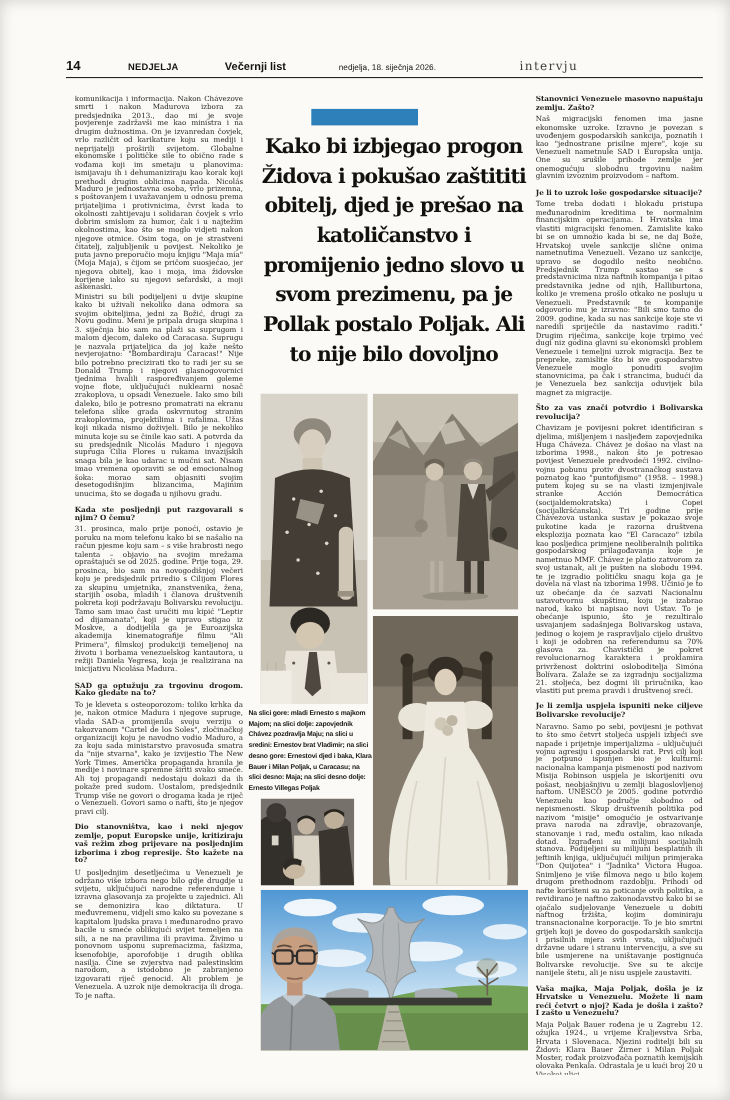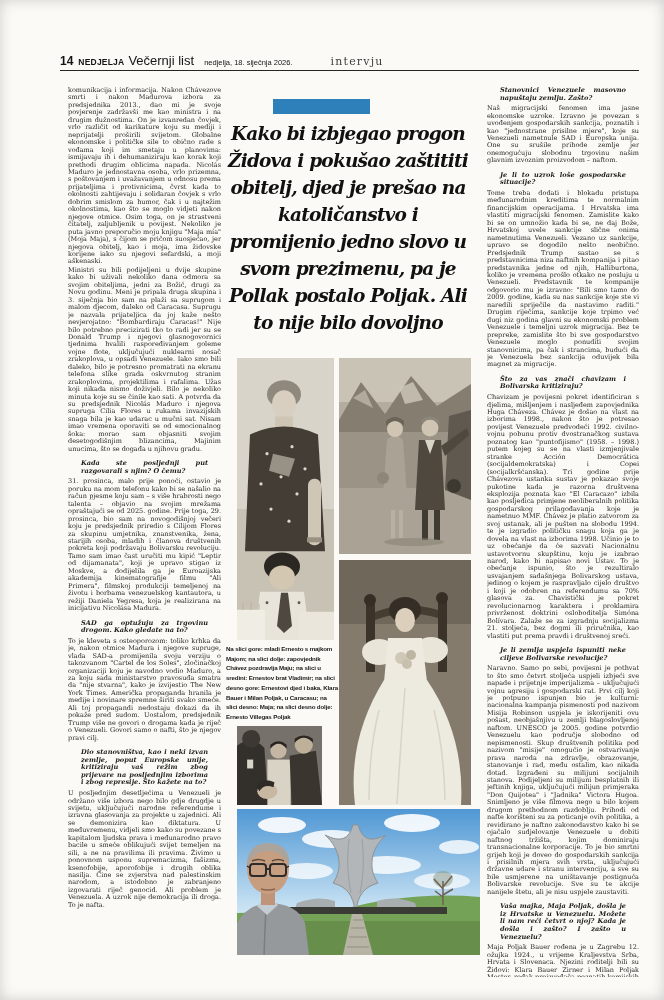--- a/index.html
+++ b/index.html
@@ -1,36 +1,36 @@
 <!DOCTYPE html>
 <html><head>
 <meta charset="utf-8">
 <style>
   html,body{margin:0;padding:0;background:#e7e6e3;}
   .page{position:relative;width:664px;height:1000px;background:#fbfaf7;margin:0 auto;
         box-shadow:inset 0 0 14px rgba(0,0,0,.18);overflow:hidden;
         font-family:"DejaVu Serif",serif;color:#211f1c;}
   
   .hdr{position:absolute;left:60px;top:53px;width:580px;display:flex;align-items:baseline;
-       font-family:"Liberation Sans",sans-serif;color:#151413;white-space:nowrap;}
+       font-family:"Liberation Sans",sans-serif;color:#151413;white-space:nowrap;gap:38px;}
   .hdr .pno{font-weight:800;font-size:12px;margin-right:5px;}
   .hdr .sec{font-weight:800;font-size:8.5px;margin-right:4px;letter-spacing:.2px;text-align:right;}
-  .hdr .mast{font-weight:400;font-size:13px;margin-right:10px;}
+  .hdr .mast{font-weight:700;font-size:10px;margin-right:10px;}
   .hdr .date{font-weight:400;font-size:7.5px;margin-right:14px;}
   .hdr .rubric{font-family:"DejaVu Serif",serif;font-weight:400;font-size:11px;color:#3f3e3c;letter-spacing:1.2px;padding-left:24px;}
   .hdr-rule{position:absolute;left:60px;top:70px;width:579px;border-top:1.4px solid #26251f;}
   
   .col{position:absolute;top:87px;font-size:6.5px;line-height:7.45px;text-align:justify;overflow:hidden;}
   .col-left{left:68px;width:153px;height:878px;}
   .col-right{left:487px;width:152px;height:890px;}
   .col p{margin:0;}
   .col p.a{margin:0 0 1px;}
-  .col p.q{font-weight:700;font-style:italic;font-size:6.6px;line-height:7.6px;margin:7px 13px 3px;}
-  
-  .middle{position:absolute;left:227px;top:87px;width:242px;font-style:italic;}
+  .col p.q{font-weight:700;font-size:6.6px;line-height:7.6px;margin:7px 0 3px;}
+  
+  .middle{position:absolute;left:237px;top:87px;width:242px;}
   .kicker{width:97px;height:15px;background:#2e80ba;margin:12px 0 6px 46px;}
   .headline{font-weight:700;font-size:18.5px;line-height:27px;letter-spacing:-.8px;
             text-align:center;color:#121110;margin:0;}
   
   .photo{position:absolute;overflow:hidden;background:#cfc9bd;}
   .photo svg{width:100%;height:100%;display:block;}
   .ph-a{left:237px;top:358px;width:97px;height:282px;}
   .ph-b{left:339px;top:358px;width:132px;height:196px;}
   .ph-c{left:339px;top:560px;width:132px;height:245px;}
   .ph-d{left:237px;top:726px;width:85px;height:79px;}
@@ -53,21 +53,21 @@
   </div>
   <div class="hdr-rule"></div>
 
   <div class="col col-left">
     <p class="a">komunikacija i informacija. Nakon Chávezove smrti i nakon Madurova izbora za predsjednika 2013., dao mi je svoje povjerenje zadržavši me kao ministra i na drugim dužnostima. On je izvanredan čovjek, vrlo različit od karikature koju su mediji i neprijatelji proširili svijetom. Globalne ekonomske i političke sile to obično rade s vođama koji im smetaju u planovima: ismijavaju ih i dehumaniziraju kao korak koji prethodi drugim oblicima napada. Nicolás Maduro je jednostavna osoba, vrlo prizemna, s poštovanjem i uvažavanjem u odnosu prema prijateljima i protivnicima, čvrst kada to okolnosti zahtijevaju i solidaran čovjek s vrlo dobrim smislom za humor, čak i u najtežim okolnostima, kao što se moglo vidjeti nakon njegove otmice. Osim toga, on je strastveni čitatelj, zaljubljenik u povijest. Nekoliko je puta javno preporučio moju knjigu "Maja mía" (Moja Maja), s čijom se pričom suosjećao, jer njegova obitelj, kao i moja, ima židovske korijene iako su njegovi sefardski, a moji aškenaski.</p>
     <p class="a">Ministri su bili podijeljeni u dvije skupine kako bi uživali nekoliko dana odmora sa svojim obiteljima, jedni za Božić, drugi za Novu godinu. Meni je pripala druga skupina i 3. siječnja bio sam na plaži sa suprugom i malom djecom, daleko od Caracasa. Suprugu je nazvala prijateljica da joj kaže nešto nevjerojatno: "Bombardiraju Caracas!" Nije bilo potrebno precizirati tko to radi jer su se Donald Trump i njegovi glasnogovornici tjednima hvalili raspoređivanjem goleme vojne flote, uključujući nuklearni nosač zrakoplova, u opsadi Venezuele. Iako smo bili daleko, bilo je potresno promatrati na ekranu telefona slike grada oskvrnutog stranim zrakoplovima, projektilima i rafalima. Užas koji nikada nismo doživjeli. Bilo je nekoliko minuta koje su se činile kao sati. A potvrda da su predsjednik Nicolás Maduro i njegova supruga Cilia Flores u rukama invazijskih snaga bila je kao udarac u mučni sat. Nisam imao vremena oporaviti se od emocionalnog šoka: morao sam objasniti svojim desetogodišnjim blizancima, Majinim unucima, što se događa u njihovu gradu.</p>
     <p class="q">Kada ste posljednji put razgovarali s njim? O čemu?</p>
     <p class="a">31. prosinca, malo prije ponoći, ostavio je poruku na mom telefonu kako bi se našalio na račun pjesme koju sam – s više hrabrosti nego talenta – objavio na svojim mrežama opraštajući se od 2025. godine. Prije toga, 29. prosinca, bio sam na novogodišnjoj večeri koju je predsjednik priredio s Cilijom Flores za skupinu umjetnika, znanstvenika, žena, starijih osoba, mladih i članova društvenih pokreta koji podržavaju Bolivarsku revoluciju. Tamo sam imao čast uručiti mu kipić "Leptir od dijamanata", koji je upravo stigao iz Moskve, a dodijelila ga je Euroazijska akademija kinematografije filmu "Ali Primera", filmskoj produkciji temeljenoj na životu i borbama venezuelskog kantautora, u režiji Daniela Yegresa, koja je realizirana na inicijativu Nicolása Madura.</p>
     <p class="q">SAD ga optužuju za trgovinu drogom. Kako gledate na to?</p>
     <p class="a">To je kleveta s osteoporozom: toliko krhka da je, nakon otmice Madura i njegove supruge, vlada SAD-a promijenila svoju verziju o takozvanom "Cartel de los Soles", zločinačkoj organizaciji koju je navodno vodio Maduro, a za koju sada ministarstvo pravosuđa smatra da "nije stvarna", kako je izvijestio The New York Times. Američka propaganda hranila je medije i novinare spremne širiti svako smeće. Ali toj propagandi nedostaju dokazi da ih pokaže pred sudom. Uostalom, predsjednik Trump više ne govori o drogama kada je riječ o Venezueli. Govori samo o nafti, što je njegov pravi cilj.</p>
-    <p class="q">Dio stanovništva, kao i neki izvan zemlje, poput Europske unije, kritiziraju vaš režim zbog prijevare na posljednjim izborima i zbog represije. Što kažete na to?</p>
+    <p class="q">Dio stanovništva, kao i neki njegov zemlje, poput Europske unije, kritiziraju vaš režim zbog prijevare na posljednjim izborima i zbog represije. Što kažete na to?</p>
     <p class="a">U posljednjim desetljećima u Venezueli je održano više izbora nego bilo gdje drugdje u svijetu, uključujući narodne referendume i izravna glasovanja za projekte u zajednici. Ali se demonizira kao diktatura. U međuvremenu, vidjeli smo kako su povezane s kapitalom ljudska prava i međunarodno pravo bacile u smeće oblikujući svijet temeljen na sili, a ne na pravilima ili pravima. Živimo u ponovnom usponu supremacizma, fašizma, ksenofobije, aporofobije i drugih oblika nasilja. Čine se zvjerstva nad palestinskim narodom, a istodobno je zabranjeno izgovarati riječ genocid. Ali problem je Venezuela. A uzrok nije demokracija ili droga. To je nafta.</p>
   </div>
 
   <div class="middle">
     <div class="kicker"></div>
     <h1 class="headline">Kako bi izbjegao progon Židova i pokušao zaštititi obitelj, djed je prešao na katoličanstvo i promijenio jedno slovo u svom prezimenu, pa je Pollak postalo Poljak. Ali to nije bilo dovoljno</h1>
   </div>
 
   <div class="photo ph-a">
     <svg viewBox="0 0 97 280" preserveAspectRatio="none">
@@ -211,21 +211,21 @@
       <path d="M15 52 Q21 49 28 52 M35 52 Q41 49 47 52" stroke="#5a4a3c" stroke-width="1.5" fill="none"></path>
       <path d="M24 80 Q31 82 38 80" stroke="#8a6450" stroke-width="1.5" fill="none"></path>
     </svg>
   </div>
 
   <div class="col col-right">
     <p class="q" style="margin-top:0">Stanovnici Venezuele masovno napuštaju zemlju. Zašto?</p>
     <p class="a">Naš migracijski fenomen ima jasne ekonomske uzroke. Izravno je povezan s uvođenjem gospodarskih sankcija, poznatih i kao "jednostrane prisilne mjere", koje su Venezueli nametnule SAD i Europska unija. One su srušile prihode zemlje jer onemogućuju slobodnu trgovinu našim glavnim izvoznim proizvodom – naftom.</p>
     <p class="q">Je li to uzrok loše gospodarske situacije?</p>
     <p class="a">Tome treba dodati i blokadu pristupa međunarodnim kreditima te normalnim financijskim operacijama. I Hrvatska ima vlastiti migracijski fenomen. Zamislite kako bi se on umnožio kada bi se, ne daj Bože, Hrvatskoj uvele sankcije slične onima nametnutima Venezueli. Vezano uz sankcije, upravo se dogodilo nešto neobično. Predsjednik Trump sastao se s predstavnicima niza naftnih kompanija i pitao predstavnika jedne od njih, Halliburtona, koliko je vremena prošlo otkako ne posluju u Venezueli. Predstavnik te kompanije odgovorio mu je izravno: "Bili smo tamo do 2009. godine, kada su nas sankcije koje ste vi naredili spriječile da nastavimo raditi." Drugim riječima, sankcije koje trpimo već dugi niz godina glavni su ekonomski problem Venezuele i temeljni uzrok migracija. Bez te prepreke, zamislite što bi sve gospodarstvo Venezuele moglo ponuditi svojim stanovnicima, pa čak i strancima, budući da je Venezuela bez sankcija oduvijek bila magnet za migracije.</p>
-    <p class="q">Što za vas znači chavizam i Bolivarska kritiziraju?</p>
+    <p class="q">Što za vas znači potvrdio i Bolivarska revolucija?</p>
     <p class="a">Chavizam je povijesni pokret identificiran s djelima, mišljenjem i nasljeđem zapovjednika Huga Cháveza. Chávez je došao na vlast na izborima 1998., nakon što je potresao povijest Venezuele predvodeći 1992. civilno-vojnu pobunu protiv dvostranačkog sustava poznatog kao "puntofijismo" (1958. – 1998.) putem kojeg su se na vlasti izmjenjivale stranke Acción Democrática (socijaldemokratska) i Copei (socijalkršćanska). Tri godine prije Chávezova ustanka sustav je pokazao svoje pukotine kada je razorna društvena eksplozija poznata kao "El Caracazo" izbila kao posljedica primjene neoliberalnih politika gospodarskog prilagođavanja koje je nametnuo MMF. Chávez je platio zatvorom za svoj ustanak, ali je pušten na slobodu 1994. te je izgradio političku snagu koja ga je dovela na vlast na izborima 1998. Učinio je to uz obećanje da će sazvati Nacionalnu ustavotvornu skupštinu, koju je izabrao narod, kako bi napisao novi Ustav. To je obećanje ispunio, što je rezultiralo usvajanjem sadašnjega Bolivarskog ustava, jedinog o kojem je raspravljalo cijelo društvo i koji je odobren na referendumu sa 70% glasova za. Chavistički je pokret revolucionarnog karaktera i proklamira privrženost doktrini osloboditelja Simóna Bolívara. Zalaže se za izgradnju socijalizma 21. stoljeća, bez dogmi ili priručnika, kao vlastiti put prema pravdi i društvenoj sreći.</p>
     <p class="q">Je li zemlja uspjela ispuniti neke ciljeve Bolivarske revolucije?</p>
     <p class="a">Naravno. Samo po sebi, povijesni je pothvat to što smo četvrt stoljeća uspjeli izbjeći sve napade i prijetnje imperijalizma – uključujući vojnu agresiju i gospodarski rat. Prvi cilj koji je potpuno ispunjen bio je kulturni: nacionalna kampanja pismenosti pod nazivom Misija Robinson uspjela je iskorijeniti ovu pošast, neobjašnjivu u zemlji blagoslovljenoj naftom. UNESCO je 2005. godine potvrdio Venezuelu kao područje slobodno od nepismenosti. Skup društvenih politika pod nazivom "misije" omogućio je ostvarivanje prava naroda na zdravlje, obrazovanje, stanovanje i rad, među ostalim, kao nikada dotad. Izgrađeni su milijuni socijalnih stanova. Podijeljeni su milijuni besplatnih ili jeftinih knjiga, uključujući milijun primjeraka "Don Quijotea" i "Jadnika" Victora Hugoa. Snimljeno je više filmova nego u bilo kojem drugom prethodnom razdoblju. Prihodi od nafte korišteni su za poticanje ovih politika, a revidirano je naftno zakonodavstvo kako bi se ojačalo sudjelovanje Venezuele u dobiti naftnog tržišta, kojim dominiraju transnacionalne korporacije. To je bio smrtni grijeh koji je doveo do gospodarskih sankcija i prisilnih mjera svih vrsta, uključujući državne udare i stranu intervenciju, a sve su bile usmjerene na uništavanje postignuća Bolivarske revolucije. Sve su te akcije nanijele štetu, ali je nisu uspjele zaustaviti.</p>
     <p class="q">Vaša majka, Maja Poljak, došla je iz Hrvatske u Venezuelu. Možete li nam reći četvrt o njoj? Kada je došla i zašto? I zašto u Venezuelu?</p>
     <p class="a">Maja Poljak Bauer rođena je u Zagrebu 12. ožujka 1924., u vrijeme Kraljevstva Srba, Hrvata i Slovenaca. Njezini roditelji bili su Židovi: Klara Bauer Zirner i Milan Poljak Moster, rođak proizvođača poznatih kemijskih olovaka Penkala. Odrastala je u kući broj 20 u Visokoj ulici,</p>
   </div>
 
 </div>
 
 </body></html>

